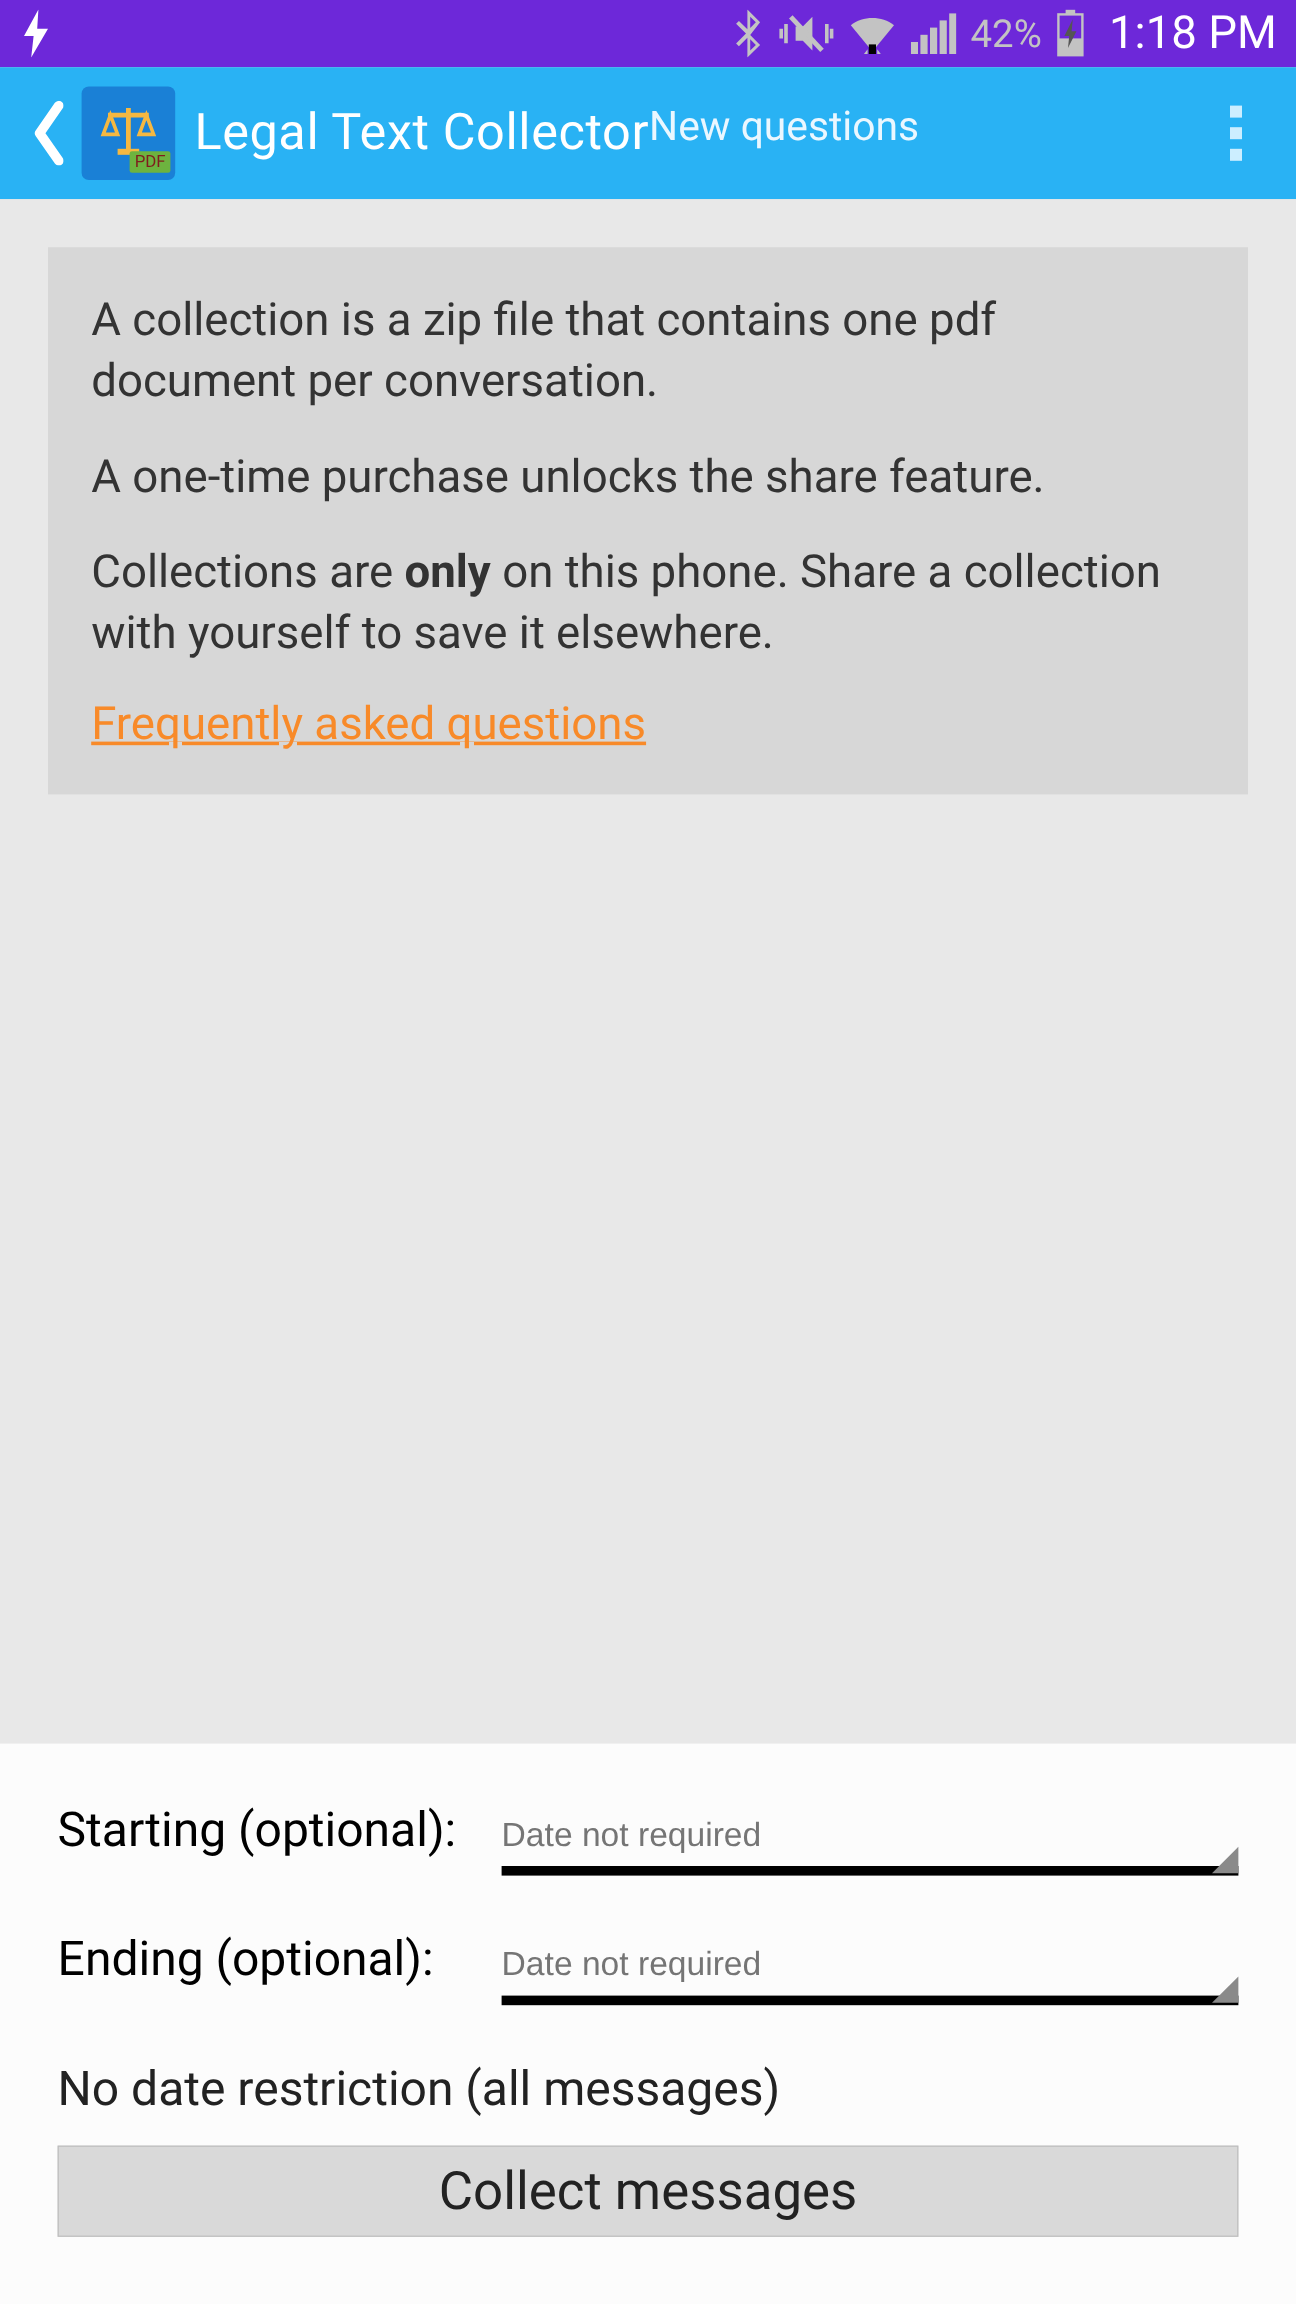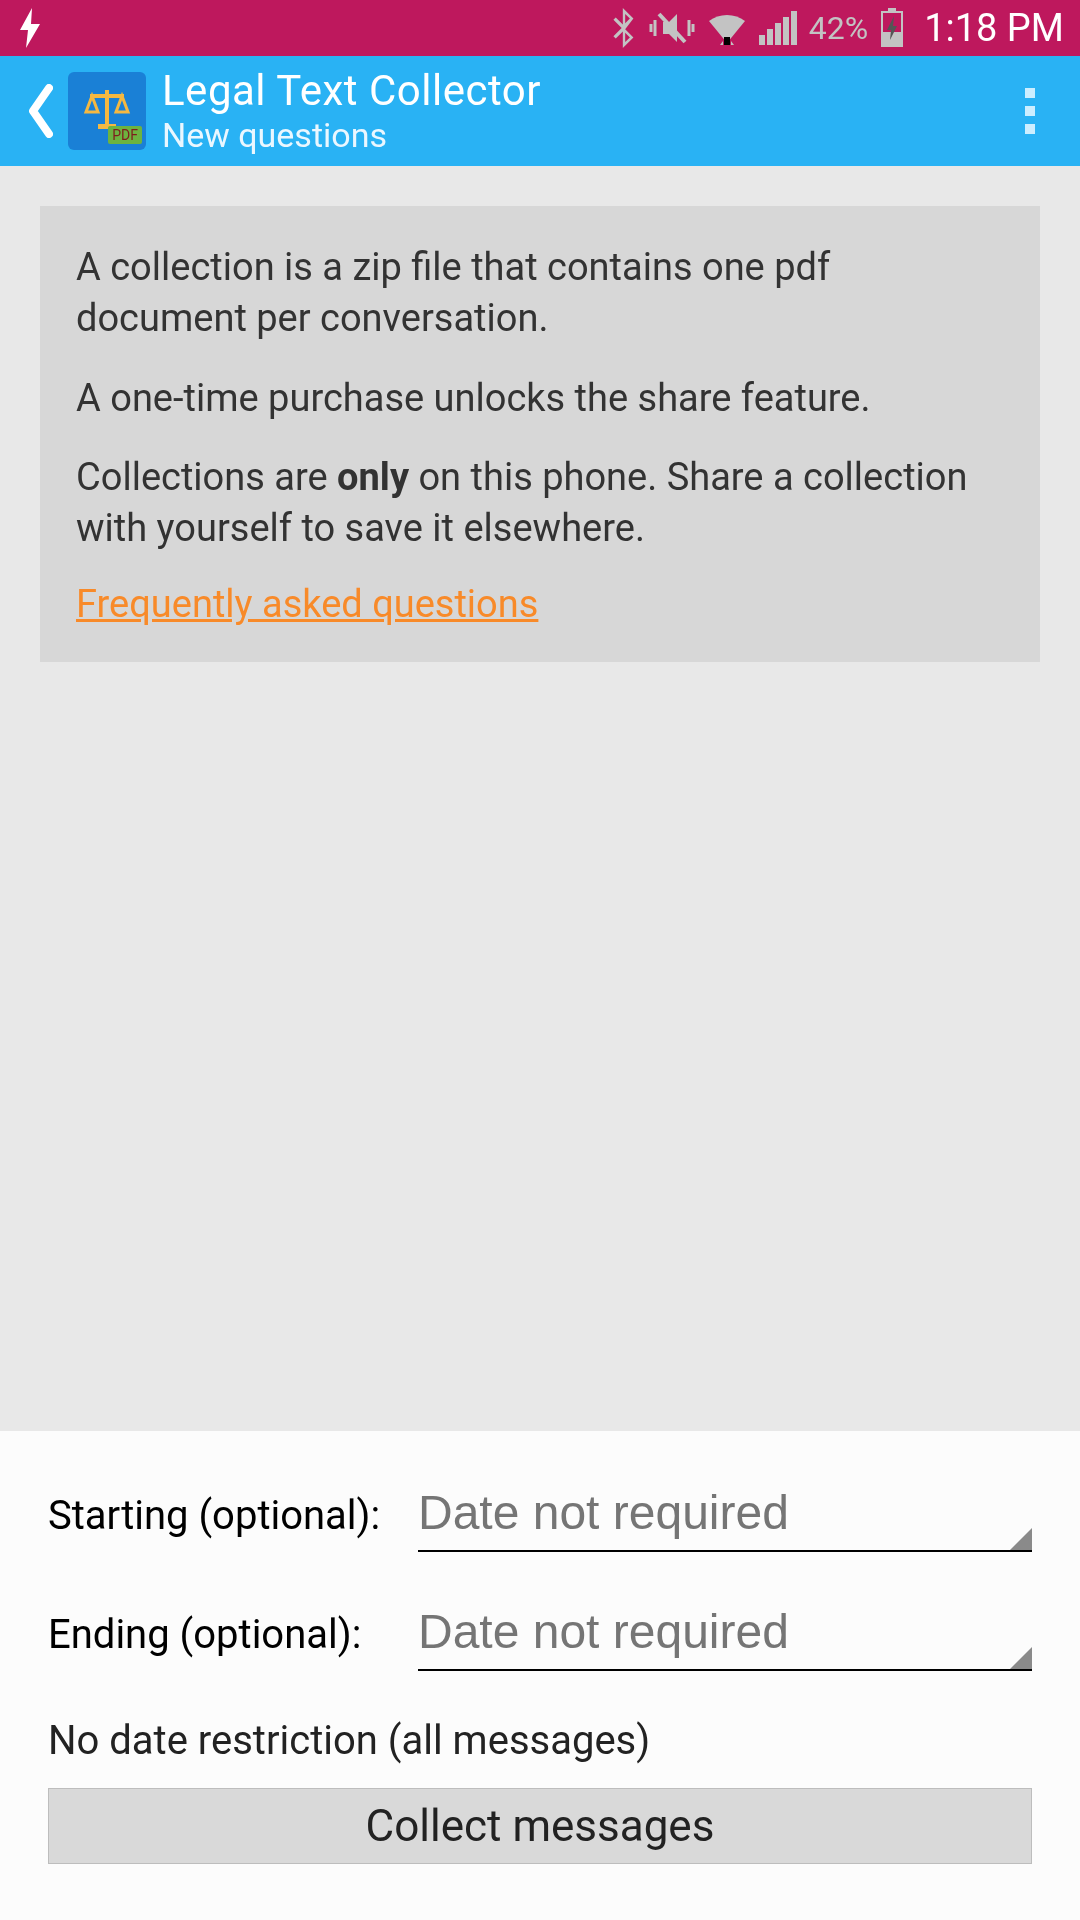--- a/index.html
+++ b/index.html
@@ -1,51 +1,51 @@
 <!DOCTYPE html>
 <html><head>
 <meta charset="utf-8">
 <style>
   * { box-sizing: border-box; margin: 0; padding: 0; }
   html, body { width: 1080px; height: 1920px; font-family: Roboto, Arial, sans-serif; background: #e8e8e8; overflow: hidden; }
   
   
-  .status-bar { height: 56px; background: #be185d; color: #c3c3c3; display: flex; align-items: center; padding: 0 16px; font-size: 32px; gap: 20px; }
+  .status-bar { height: 56px; background: #6d28d9; color: #c3c3c3; display: flex; align-items: center; padding: 0 16px; font-size: 32px; gap: 20px; }
   .status-left { flex: 0 0 auto; display: flex; align-items: center; }
   .status-right { margin-left: auto; display: flex; align-items: center; gap: 12px; }
   .status-right .time { color: #fff; font-size: 38px; margin-left: 8px; }
   .status-right .batt-pct { font-size: 32px; }
   .stat-icon { display: inline-flex; align-items: center; justify-content: center; }
   
   
   .app-bar { height: 110px; background: #29b2f4; display: flex; align-items: center; padding: 0 20px; color: #fff; }
   .back-btn { width: 40px; height: 70px; display: flex; align-items: center; justify-content: center; margin-right: 8px; }
   .app-icon { width: 78px; height: 78px; background: #1a80d6; border-radius: 6px; position: relative; margin-right: 16px; display:flex; align-items:center; justify-content:center;}
   .app-icon svg { display:block; }
   .pdf-badge { position: absolute; bottom: 6px; right: 4px; background: #6db33f; color: #7f1d1d; font-size: 14px; font-weight: normal; padding: 1px 4px; border-radius: 2px; }
-  .titles { display: flex; flex-direction: column; line-height: 1.15; }
+  .titles { display: flex; flex-direction: row; line-height: 1.15; }
   .title1 { font-size: 42px; font-weight: 400; letter-spacing: 0.5px; }
   .title2 { font-size: 34px; font-weight: 400; color: #eaf7ff; }
   .overflow { margin-left: auto; width: 60px; height: 60px; display: flex; flex-direction: column; align-items: center; justify-content: center; gap: 8px; }
   .overflow .dot { width: 10px; height: 10px; background: #cceeff; }
   
   
   .content-top { background: #e8e8e8; padding: 40px; }
   .info-card { background: #d7d7d7; padding: 36px; }
   .info-card p { font-size: 38px; line-height: 1.35; color: #333; margin-bottom: 28px; }
   .info-card p:last-of-type { margin-bottom: 28px; }
   .info-card .faq { color: #f88a29; text-decoration: underline; font-size: 38px; }
   .bold { font-weight: bold; }
   
   
   .form-area { position: absolute; bottom: 0; left: 0; right: 0; background: #fcfcfc; padding: 48px 48px 56px 48px; }
   .form-row { display: flex; align-items: baseline; margin-bottom: 46px; }
   .form-label { font-size: 40px; color: #000000; width: 370px; }
   .form-field { flex: 1; position: relative; }
-  .form-input { width: 100%; border: none; border-bottom: 2px solid #000000; background: transparent; font-size: 48px; color: #4d7c0f; padding: 6px 0 10px 0; outline: none; }
+  .form-input { width: 100%; border: none; border-bottom: 8px solid #000000; background: transparent; font-size: 28px; color: #4d7c0f; padding: 6px 0 10px 0; outline: none; }
   .corner { position: absolute; right: 0; bottom: 2px; width: 0; height: 0; border-style: solid; border-width: 0 0 22px 22px; border-color: transparent transparent #8a8a8a transparent; }
   .restriction { font-size: 40px; color: #222; margin: 10px 0 24px 0; }
   .collect-btn { width: 100%; height: 76px; background: #d9d9d9; border: 1px solid #bdbdbd; font-size: 44px; color: #222; display: flex; align-items: center; justify-content: center; cursor: pointer; }
 </style>
 </head>
 <body>
 
 <div class="status-bar">
   <div class="status-left">
     <span class="stat-icon">

